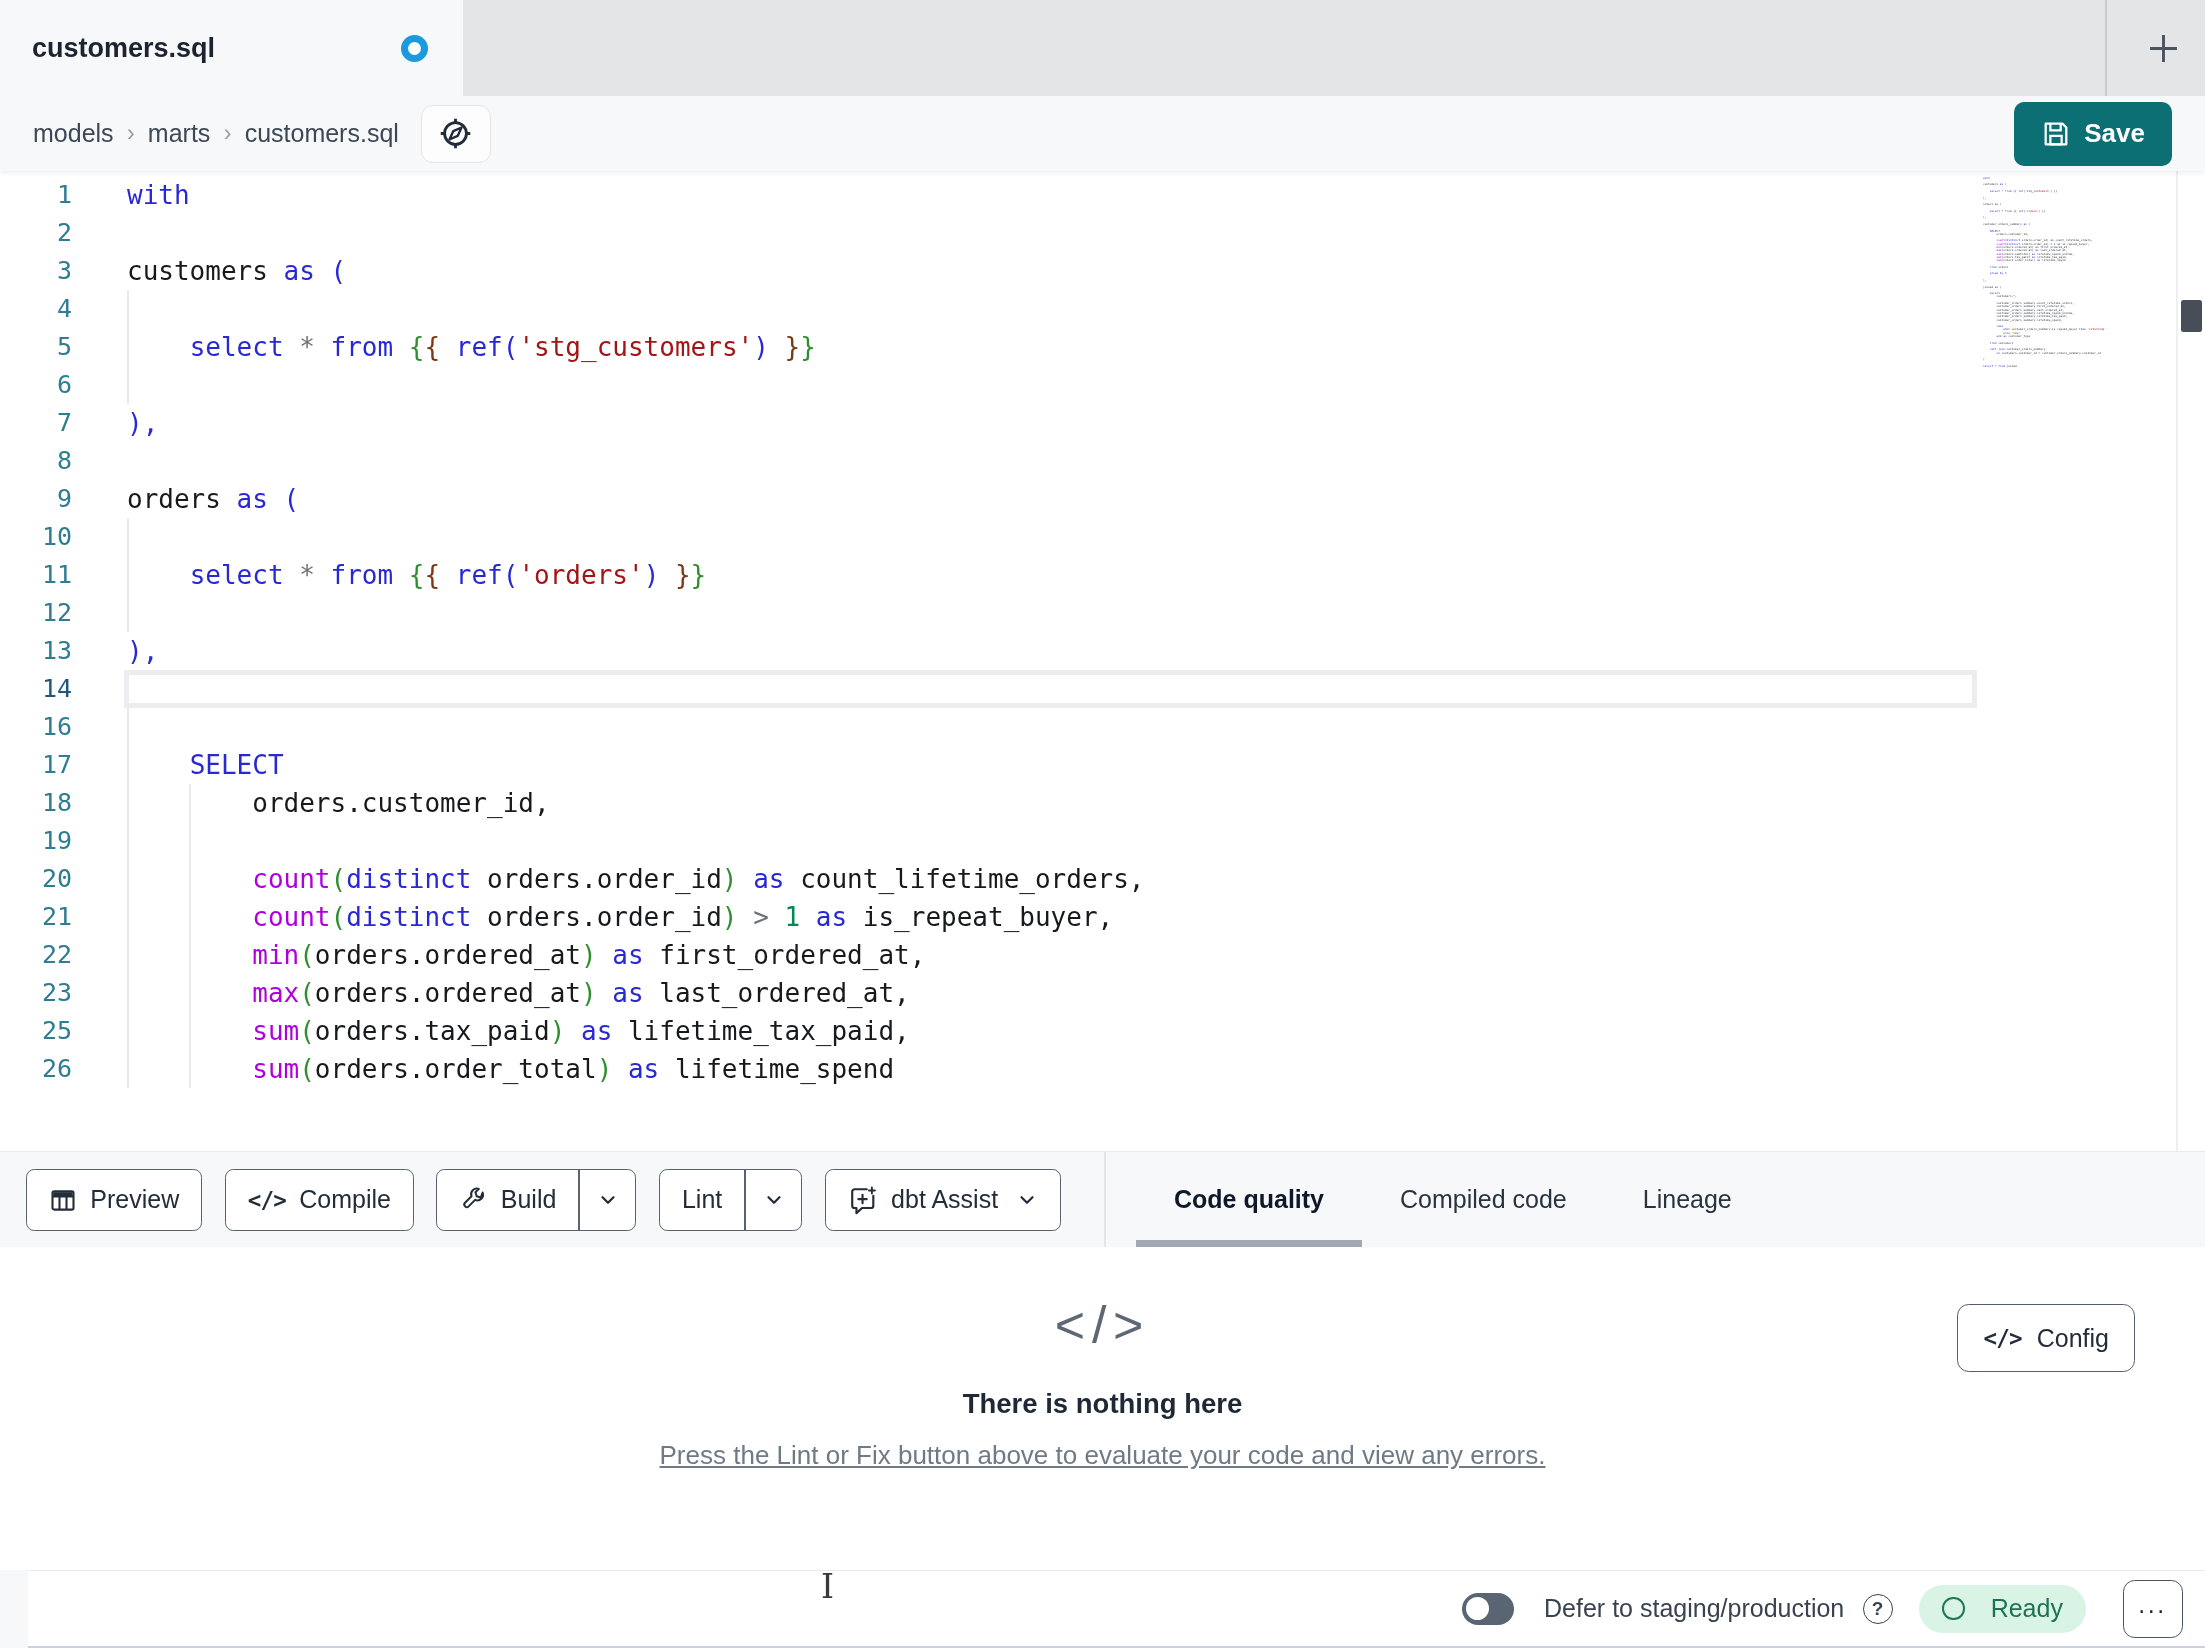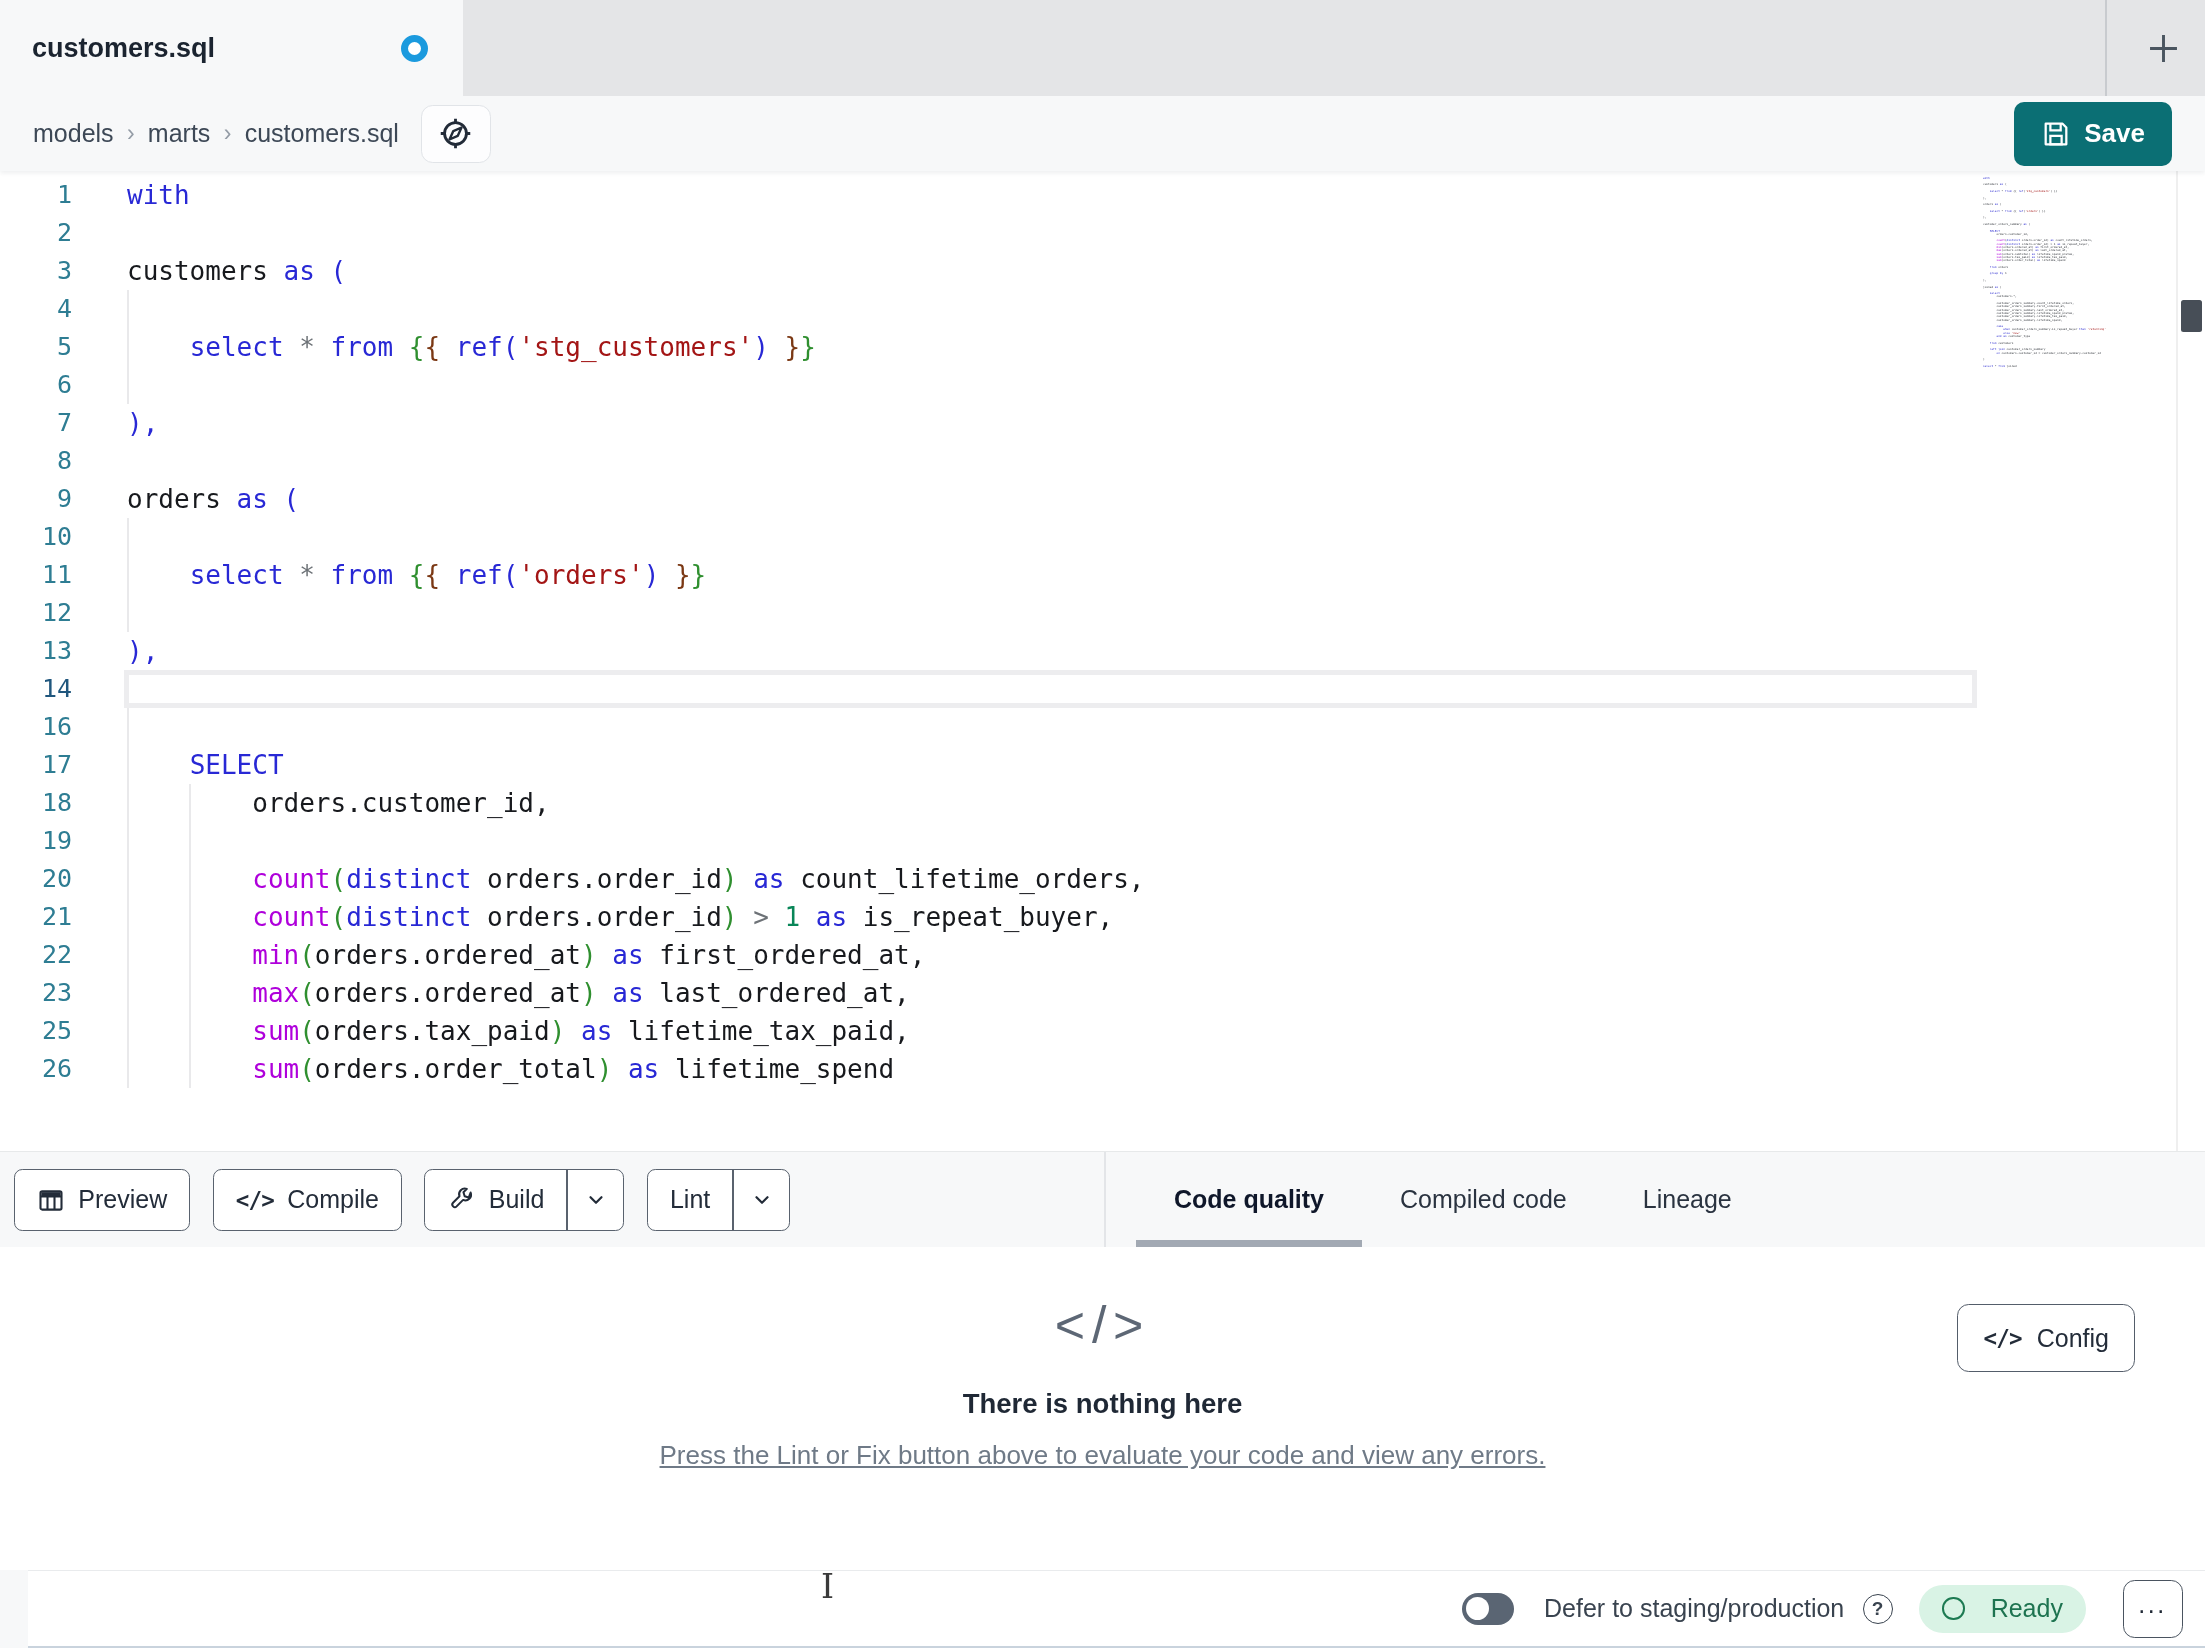--- a/index.html
+++ b/index.html
@@ -40,21 +40,21 @@
   .tk-str { color:#a31515; } .tk-num { color:#098658; } .tk-op { color:#6d7277; }
   .tk-pg { color:#2f8f2f; } .tk-pm { color:#7b3814; } .tk-pb { color:#2828d5; }
 
   .minimap { position:absolute; left:1983px; top:5.8px; width:190px; cursor:pointer; }
   .mm-line { height:3.3px; font:2.8px/3.3px "DejaVu Sans Mono", monospace; white-space:pre; overflow:hidden; color:#33373d; }
   .mm-kw { color:#2d2dd0; } .mm-fn { color:#af00db; } .mm-str { color:#a31515; } .mm-id { color:#33373d; }
   .scroll-gutter { position:absolute; left:2176px; top:0; bottom:0; width:1.7px; background:#efefef; }
   .scroll-thumb { position:absolute; left:2181px; top:129px; width:21px; height:32px; background:#474e57; border-radius:2.5px; cursor:pointer; }
 
   
-  .toolbar { position:relative; height:96px; background:#f7f8f9; border-top:1.7px solid #e7e9ea; display:flex; align-items:center; padding-left:14px; gap:22.5px; }
+  .toolbar { position:relative; height:96px; background:#f7f8f9; border-top:1.7px solid #e7e9ea; display:flex; align-items:center; padding-left:26px; gap:22.5px; }
   .tbtn { height:62px; border:1.7px solid #59626e; border-radius:8.3px; background:#fff; display:flex; align-items:center;
           font-size:25px; color:#232c39; cursor:pointer; overflow:hidden; }
   .tbtn .seg { display:flex; align-items:center; gap:13.3px; padding:0 22px; height:100%; }
   .tbtn .seg.chev { padding:0 16.7px; }
   .split-divider { width:1.7px; align-self:stretch; background:#59626e; }
   .tb-divider { position:absolute; left:1104px; top:0; bottom:0; width:1.7px; background:#e3e5e8; }
 
   .panel-tabs { position:absolute; left:1106px; top:0; bottom:0; right:0; display:flex; align-items:stretch; }
   .ptab { position:relative; display:flex; align-items:center; padding:0 38px; font-size:25px; color:#2a3340; cursor:pointer; }
   .ptab:first-child { margin-left:30px; }
@@ -360,20 +360,33 @@
         <span>Lint</span>
       </span>
       <span class="split-divider"></span>
       <span class="seg chev">
         <svg width="22" height="22" viewBox="0 0 24 24">
           <path d="M6 9 L12 15 L18 9" stroke="#232c39" stroke-width="2.4" fill="none" stroke-linecap="round" stroke-linejoin="round"></path>
         </svg>
       </span>
     </button>
 
+    <button class="tbtn">
+      <span class="seg">
+        <svg width="30" height="30" viewBox="0 0 32 32">
+          <path d="M20 4.5 H7 a2.5 2.5 0 0 0 -2.5 2.5 V22 a2.5 2.5 0 0 0 2.5 2.5 h2 V30 l6 -5.5 h9.5 A2.5 2.5 0 0 0 27 22 V11.5" stroke="#232c39" stroke-width="2.3" fill="none" stroke-linejoin="round" stroke-linecap="round"></path>
+          <path d="M15.5 10.5 V19.5 M11 15 H20" stroke="#232c39" stroke-width="2.3" stroke-linecap="round"></path>
+          <path d="M25.5 2.5 V9 M22.3 5.8 H28.7" stroke="#232c39" stroke-width="2" stroke-linecap="round"></path>
+        </svg>
+        <span>dbt Assist</span>
+        <svg width="22" height="22" viewBox="0 0 24 24" style="margin-left:5px">
+          <path d="M6 9 L12 15 L18 9" stroke="#232c39" stroke-width="2.4" fill="none" stroke-linecap="round" stroke-linejoin="round"></path>
+        </svg>
+      </span>
+    </button>
 
     <div class="tb-divider"></div>
     <div class="panel-tabs">
         <div class="ptab active">Code quality</div>
         <div class="ptab">Compiled code</div>
         <div class="ptab">Lineage</div>
       </div>
   </div>
 
   <div class="panel">

